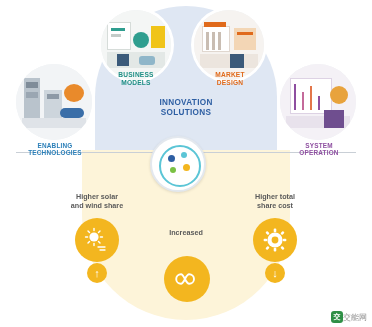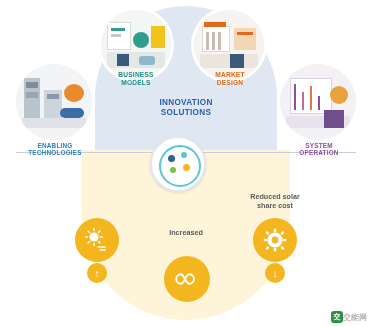--- a/index.html
+++ b/index.html
@@ -165,20 +165,24 @@
   <div class="hub">
     <div class="hub-inner">
       <div class="dot" style="left:7px;top:8px;width:7px;height:7px;background:#2e5fa3;"></div>
       <div class="dot" style="left:20px;top:5px;width:6px;height:6px;background:#5bc5d6;"></div>
       <div class="dot" style="left:22px;top:17px;width:7px;height:7px;background:#f3b61f;"></div>
       <div class="dot" style="left:9px;top:20px;width:6px;height:6px;background:#7ac143;"></div>
     </div>
   </div>
 
 
+  <div class="caption" style="left:52px;top:192px;width:90px;">
+    <span>Higher solar</span><br>
+    <span>and wind share</span>
+  </div>
   <div class="coin" style="left:75px;top:218px;width:44px;height:44px;">
     <svg width="26" height="26" viewBox="0 0 26 26">
       <circle cx="10" cy="10" r="4.6" fill="#ffffff"></circle>
       <g stroke="#ffffff" stroke-width="1.4" stroke-linecap="round">
         <line x1="10" y1="1.5" x2="10" y2="3.6"></line>
         <line x1="10" y1="16.4" x2="10" y2="18.5"></line>
         <line x1="1.5" y1="10" x2="3.6" y2="10"></line>
         <line x1="16.4" y1="10" x2="18.5" y2="10"></line>
         <line x1="4" y1="4" x2="5.5" y2="5.5"></line>
         <line x1="14.5" y1="14.5" x2="16" y2="16"></line>
@@ -198,21 +202,21 @@
   <div class="caption" style="left:141px;top:228px;width:90px;">
     <span>Increased</span><br>
   </div>
   <div class="coin" style="left:164px;top:256px;width:46px;height:46px;">
     <svg width="30" height="18" viewBox="0 0 30 18">
       <path d="M9 4.2 A4.6 4.6 0 1 0 9 13.8 C12.2 13.8 13.6 4.2 17.2 4.2 A4.6 4.6 0 1 1 17.2 13.8 C13.6 13.8 12.2 4.2 9 4.2 Z" fill="none" stroke="#ffffff" stroke-width="1.9" stroke-linecap="round"></path>
     </svg>
   </div>
 
   <div class="caption" style="left:228px;top:192px;width:94px;">
-    <span>Reduced solar</span><br>
+    <span>Higher total</span><br>
     <span>share cost</span>
   </div>
   <div class="coin" style="left:253px;top:218px;width:44px;height:44px;">
     <svg width="26" height="26" viewBox="0 0 26 26">
       <g fill="#ffffff">
         <circle cx="13" cy="13" r="7.6"></circle>
         <rect x="11.7" y="1.6" width="2.6" height="3.6" rx="1"></rect>
         <rect x="11.7" y="20.8" width="2.6" height="3.6" rx="1"></rect>
         <rect x="1.6" y="11.7" width="3.6" height="2.6" rx="1"></rect>
         <rect x="20.8" y="11.7" width="3.6" height="2.6" rx="1"></rect>

